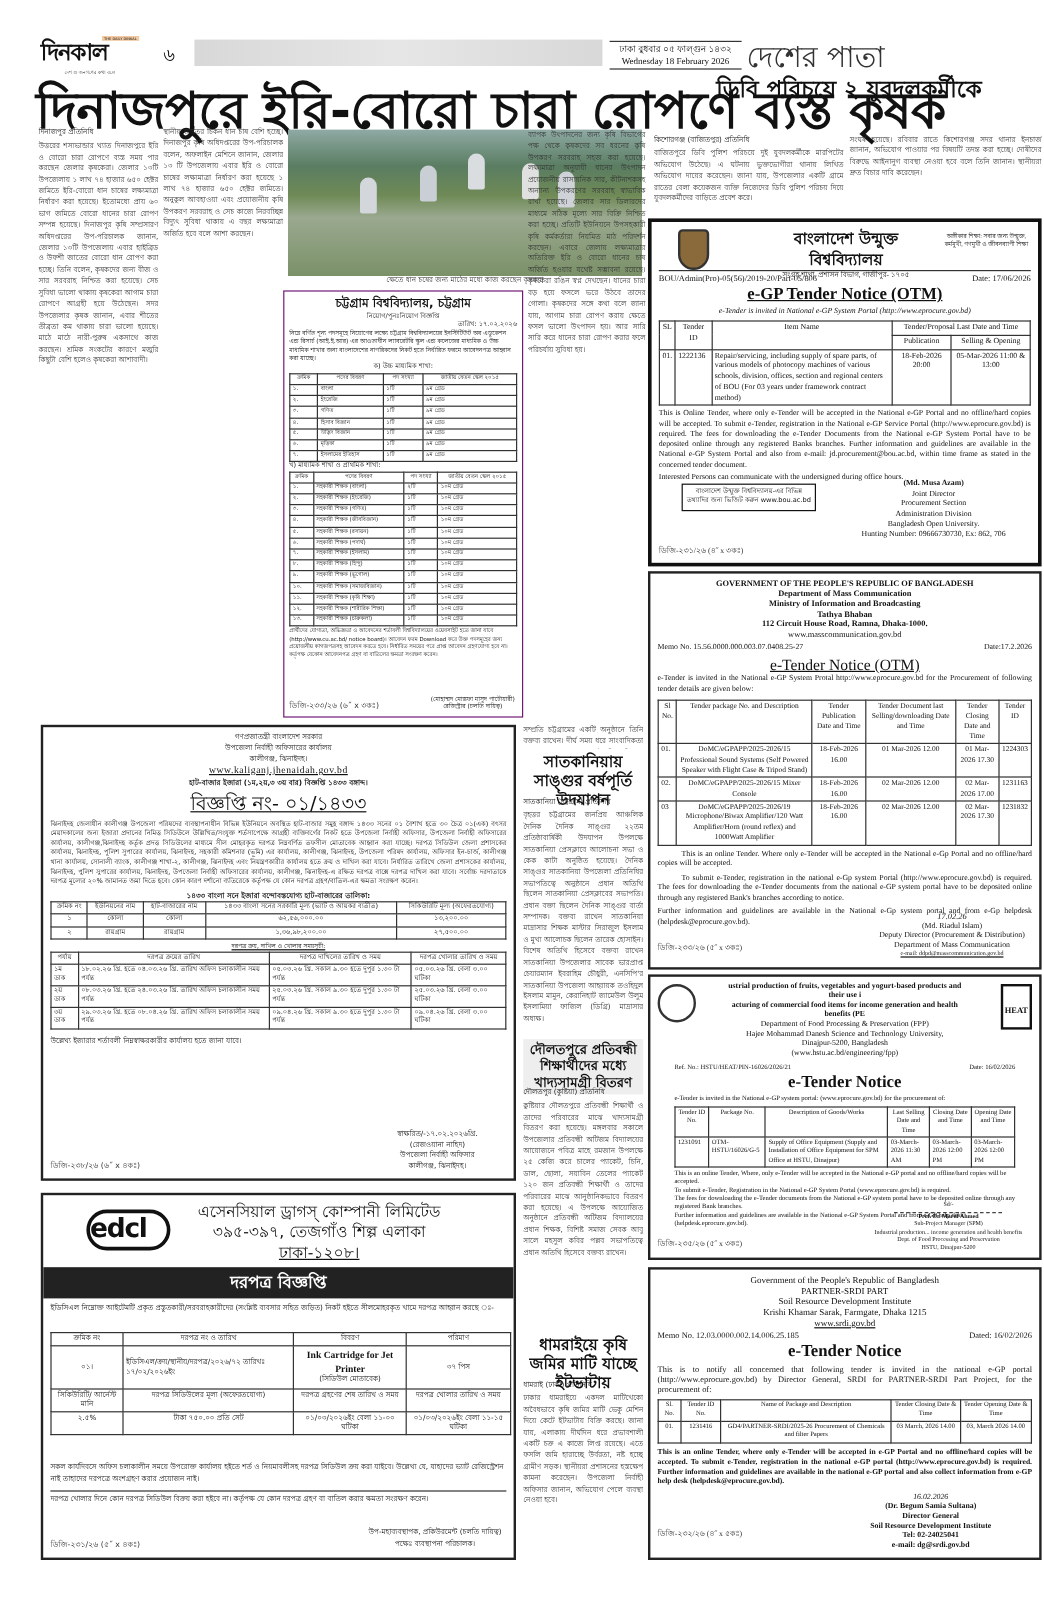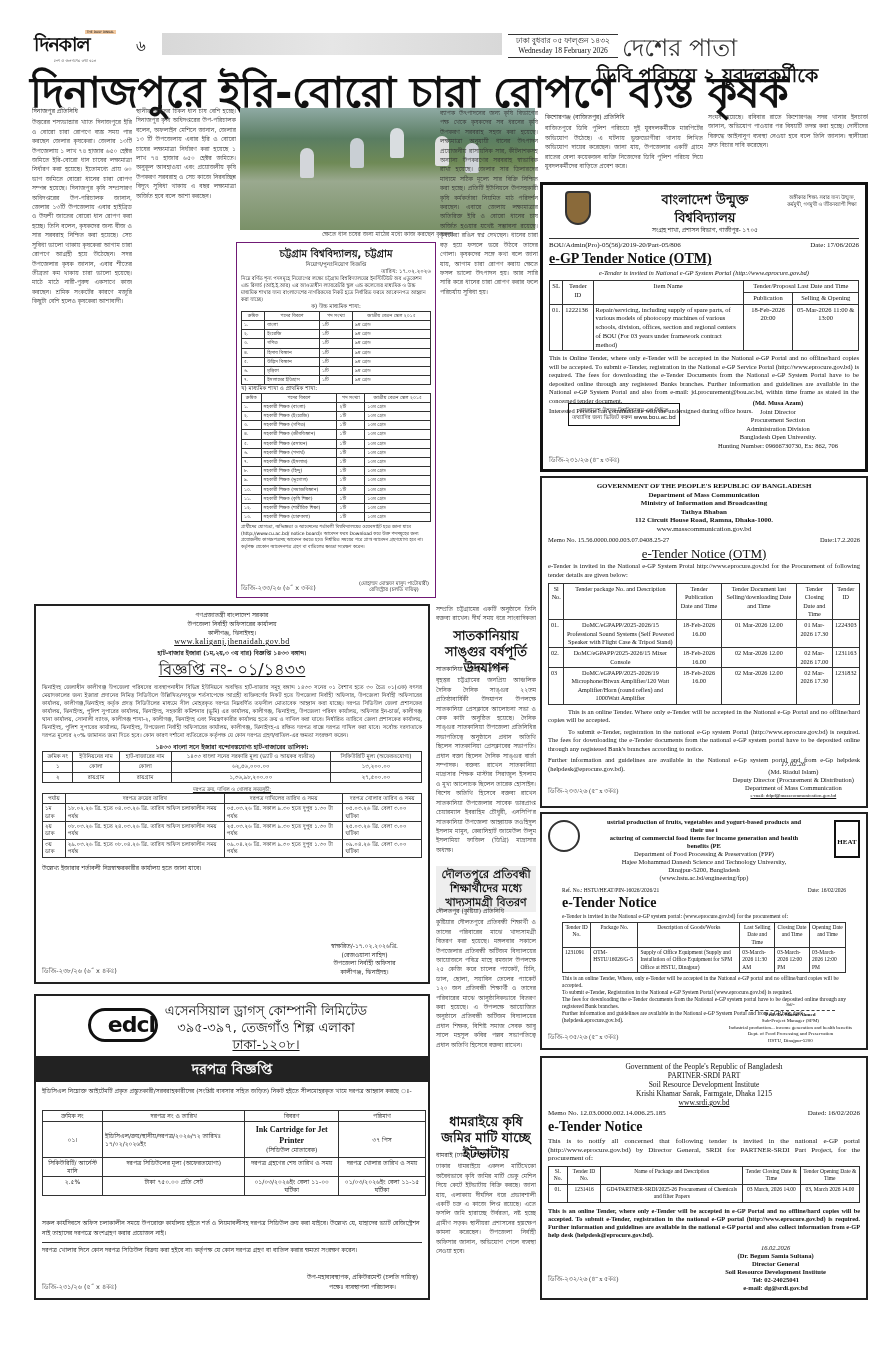--- a/index.html
+++ b/index.html
@@ -22,22 +22,22 @@
 .caption{left:240px;top:230px;width:295px;font-size:6px;color:#333;text-align:center}
 .box{border:2px solid #222;position:absolute;background:#fff;overflow:hidden}
 .c{text-align:center}
 .serif{font-family:"Liberation Serif",serif}
 table{border-collapse:collapse;width:100%}
 td,th{border:1px solid #333;padding:1px 2px;font-weight:normal;vertical-align:top}
 .ad-code{font-size:6.5px;color:#333}
 .bold{font-weight:bold}
 .u{text-decoration:underline}
 .small{font-size:5.5px}
-.tender-title{font-family:"Liberation Serif",serif;font-weight:bold;font-size:14px;text-align:left}
-.edcl-logo{position:absolute;left:52px;top:12px;width:70px;height:34px;border:3px solid #111;border-radius:17px;font-family:"DejaVu Sans",sans-serif;font-size:22px;font-weight:bold;line-height:28px;text-align:right;letter-spacing:-1px}
+.tender-title{font-family:"Liberation Serif",serif;font-weight:bold;font-size:14px;text-align:center}
+.edcl-logo{position:absolute;left:36px;top:12px;width:70px;height:34px;border:3px solid #111;border-radius:17px;font-family:"DejaVu Sans",sans-serif;font-size:22px;font-weight:bold;line-height:28px;text-align:left;letter-spacing:-1px}
 .black-band{background:#222;color:#fff;text-align:center;font-size:14px;font-weight:bold;height:26px;line-height:26px}
 .seal{width:26px;height:34px;border:2px solid #333;border-radius:4px 4px 13px 13px;background:#8a6a3a}
 .heat-logo{width:26px;height:38px;border:2px solid #111;text-align:center;font-size:7px;font-weight:bold;padding-top:16px}
 </style>
 </head>
 <body>
 
 <div class="abs masthead-logo">
   <div class="logo-main">দিনকাল</div>
   <div class="logo-en">THE DAILY DINKAL</div>
@@ -236,21 +236,21 @@
   <div>ডিবি পরিচয়ে ২ যুবদলকর্মীকে</div>
 </div>
 <div class="abs col-text" style="left:545px;top:112px;width:158px;height:62px">
   <div class="byline">কিশোরগঞ্জ (বাজিতপুর) প্রতিনিধি</div>
   <div>বাজিতপুরে ডিবি পুলিশ পরিচয়ে দুই যুবদলকর্মীকে মারপিটের অভিযোগ উঠেছে। এ ঘটনায় ভুক্তভোগীরা থানায় লিখিত অভিযোগ দায়ের করেছেন। জানা যায়, উপজেলার একটি গ্রামে রাতের বেলা কয়েকজন ব্যক্তি নিজেদের ডিবি পুলিশ পরিচয় দিয়ে যুবদলকর্মীদের বাড়িতে প্রবেশ করে।</div>
 </div>
 <div class="abs col-text" style="left:708px;top:112px;width:160px;height:62px">
   <div>সংঘর্ষ হয়েছে। রবিবার রাতে কিশোরগঞ্জ সদর থানার ইনচার্জ জানান, অভিযোগ পাওয়ার পর বিষয়টি তদন্ত করা হচ্ছে। দোষীদের বিরুদ্ধে আইনানুগ ব্যবস্থা নেওয়া হবে বলে তিনি জানান। স্থানীয়রা দ্রুত বিচার দাবি করেছেন।</div>
 </div>
 
-<div class="box" style="left:540px;top:182px;width:328px;height:290px;border:3px solid #111;padding:17px 6px;font-family:'Liberation Serif',serif;font-size:7px">
+<div class="box" style="left:540px;top:182px;width:328px;height:290px;border:3px solid #111;padding:4px 6px;font-family:'Liberation Serif',serif;font-size:7px">
   <div style="position:absolute;left:22px;top:6px" class="seal"></div>
   <div style="position:absolute;left:92px;top:6px;text-align:center;width:140px">
     <div style="font-size:13px;font-family:'DejaVu Sans',sans-serif;font-weight:bold">বাংলাদেশ উন্মুক্ত বিশ্ববিদ্যালয়</div>
     <div style="font-size:6px">সংগ্রহ শাখা, প্রশাসন বিভাগ, গাজীপুর- ১৭০৫</div>
   </div>
   <div style="position:absolute;right:8px;top:10px;width:70px;font-size:5px;text-align:center">অঙ্গীকার শিক্ষা: সবার জন্য উন্মুক্ত, কর্মমুখী, গণমুখী ও জীবনব্যাপী শিক্ষা</div>
   <div style="margin-top:36px;display:flex;justify-content:space-between;border-top:1px solid #333;padding-top:2px">
     <span>BOU/Admin(Pro)-05(56)/2019-20/Part-05/806</span>
     <span>Date: 17/06/2026</span>
   </div>

